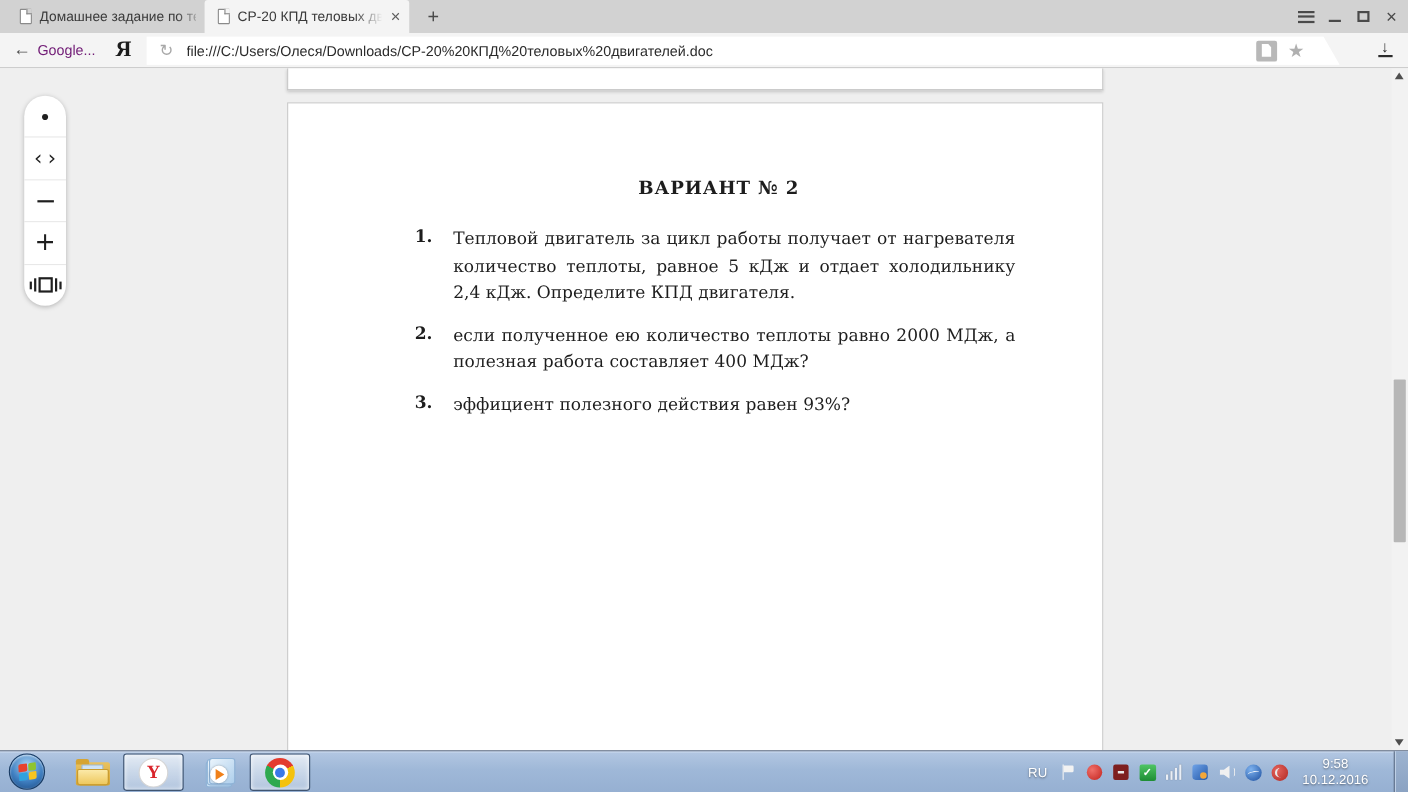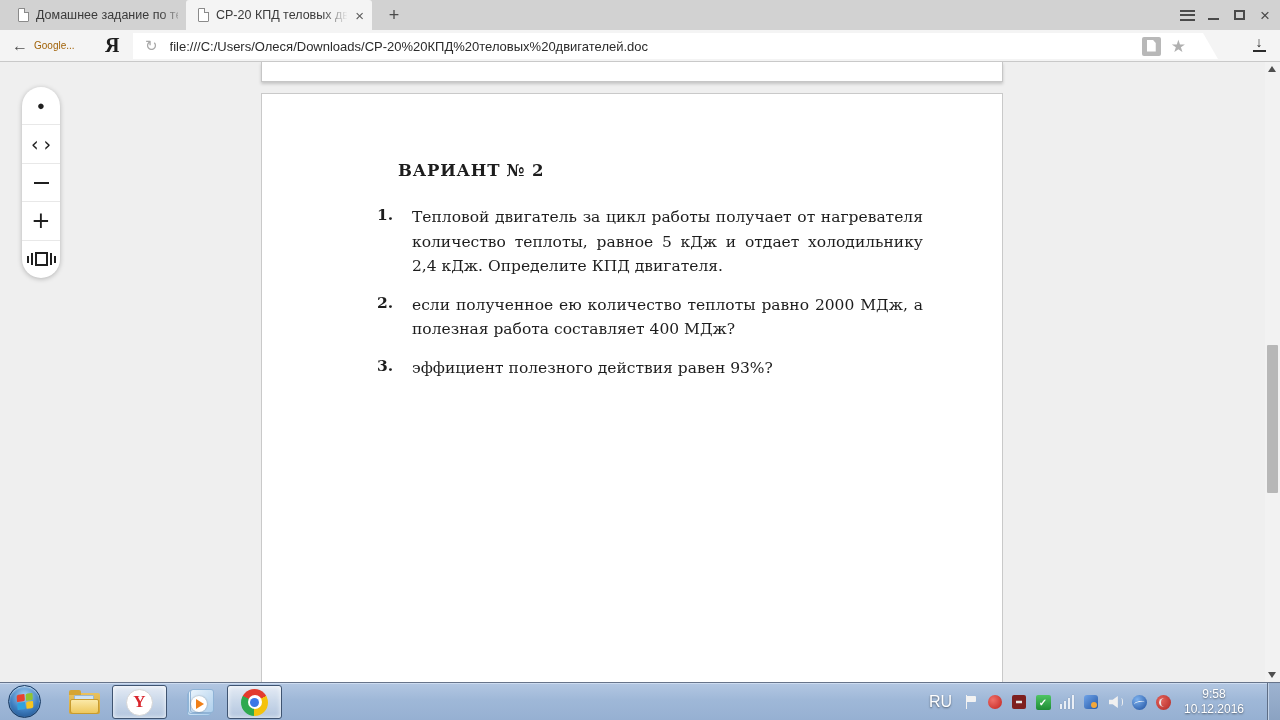--- a/index.html
+++ b/index.html
@@ -28,21 +28,21 @@
   .menu-icon { width:15px; height:11px; border-top:2px solid #4a4a4a; border-bottom:2px solid #4a4a4a; position:relative; }
   .menu-icon::after { content:""; position:absolute; left:0; top:2.5px; width:15px; height:2px; background:#4a4a4a; }
   .min-icon { width:11px; height:2px; background:#4a4a4a; margin-top:8px; }
   .max-icon { width:11px; height:10px; border:2px solid #4a4a4a; }
   .close-glyph { font-size:17px; color:#4a4a4a; line-height:1; }
 
   
   .toolbar { position:absolute; left:0; top:30px; width:1280px; height:32px; background:#f4f4f4; border-bottom:1px solid #c9c9c9; }
   .back-btn { position:absolute; left:12px; top:0; height:31px; display:flex; align-items:center; gap:6px; }
   .back-arrow { font-size:16px; color:#4f4f4f; }
-  .back-label { font-size:10px; color:#a16207; }
+  .back-label { font-size:13px; color:#701a75; }
   .ya-logo { position:absolute; left:105px; top:4px; font-family:"Liberation Serif", serif; font-weight:bold; font-size:20px; color:#1c1c1c; }
   .urlbar { position:absolute; left:133px; top:3px; width:1085px; height:26px; background:#ffffff;
             clip-path:polygon(0 0, calc(100% - 15px) 0, 100% 100%, 0 100%); display:flex; align-items:center; }
   .refresh-glyph { font-size:15px; color:#a8a8a8; margin:0 12px 0 12px; }
   .url-text { font-size:13px; color:#2b2b2b; white-space:nowrap; overflow:hidden; flex:1 1 auto; }
   .url-right { display:flex; align-items:center; gap:10px; margin-right:32px; }
   .pageicon { position:relative; width:19px; height:19px; background:#b8b8b8; border-radius:2px; }
   .pageicon::after { content:""; position:absolute; left:5px; top:3px; width:9px; height:12px; background:#fff; clip-path:polygon(0 0, 65% 0, 100% 30%, 100% 100%, 0 100%); }
   .star-glyph { font-size:17px; color:#b0b0b0; line-height:1; }
   .abp-badge { position:absolute; left:1216px; top:5px; width:22px; height:22px; background:#c70d2c; color:#fff;
@@ -51,21 +51,21 @@
   .dl-btn { position:absolute; left:1250px; top:6px; width:18px; height:20px; display:flex; flex-direction:column; align-items:center; }
   .dl-arrow { font-size:14px; font-weight:bold; color:#2b2b2b; line-height:13px; }
   .dl-base { width:13px; height:2px; background:#2b2b2b; margin-top:1px; }
 
   
   .content { position:absolute; left:0; top:62px; width:1280px; height:620px; background:#efefef; overflow:hidden; }
   .page-fragment { position:absolute; left:261px; top:0; width:742px; height:20px; background:#fff;
                    border:1px solid #c6c6c6; border-top:none; box-shadow:0 2px 3px rgba(0,0,0,0.18); }
   .page { position:absolute; left:261px; top:31px; width:742px; height:600px; background:#fff; border:1px solid #c9c9c9; }
 
-  .doc-title { position:absolute; left:150px; top:67px; width:511px; text-align:left; transform:translateX(-14px);
+  .doc-title { position:absolute; left:150px; top:67px; width:511px; text-align:center; transform:translateX(-14px);
                font-family:"DejaVu Serif", serif; font-weight:bold; font-size:16.5px; color:#1d1d1d; letter-spacing:0.8px; }
   .doc-body { position:absolute; left:150px; top:111px; width:511px; font-family:"DejaVu Serif", serif;
               font-size:15.5px; color:#1d1d1d; }
   .doc-item { position:relative; margin-bottom:14px; }
   .item-num { position:absolute; left:-35px; top:0; font-weight:bold; }
   .dline { line-height:24.5px; text-align:justify; text-align-last:justify; }
   .dline.last { text-align:left; text-align-last:left; }
 
   
   .pill { position:absolute; left:22px; top:25px; width:38px; height:191px; background:#fff; border-radius:19px;
@@ -120,21 +120,21 @@
   .wmp-circle { position:absolute; left:4px; top:7px; width:16px; height:16px; background:#fff; border-radius:50%; box-shadow:0 0 2px rgba(0,0,0,0.35); display:flex; align-items:center; justify-content:center; }
   .wmp-play { width:0; height:0; border-left:8px solid #f08019; border-top:5px solid transparent; border-bottom:5px solid transparent; margin-left:2px; }
 
   .chrome-icon { position:relative; width:27px; height:27px; border-radius:50%;
                  background:conic-gradient(from 60deg, #f4c20d 0 120deg, #2ea94f 120deg 240deg, #e33b2e 240deg 360deg); }
   .chrome-icon::before { content:""; position:absolute; left:6.5px; top:6.5px; width:14px; height:14px; background:#fff; border-radius:50%; }
   .chrome-icon::after { content:""; position:absolute; left:9px; top:9px; width:9px; height:9px; background:#3b78e7; border-radius:50%; }
 
   
   .tray { position:absolute; right:14px; top:0; height:38px; display:flex; align-items:center; gap:6px; }
-  .lang-label { font-size:16px; color:#fff; text-shadow:0 1px 2px rgba(0,0,0,0.5); margin-right:4px; }
+  .lang-label { font-size:12px; color:#fff; text-shadow:0 1px 2px rgba(0,0,0,0.5); margin-right:4px; }
   .tray-ic { width:18px; height:18px; display:flex; align-items:center; justify-content:center; position:relative; }
   .flag-shape { position:relative; width:11px; height:14px; }
   .flag-shape::before { content:""; position:absolute; left:0; top:0; width:1.5px; height:14px; background:#f2f2f2; }
   .flag-shape::after { content:""; position:absolute; left:1.5px; top:0.5px; width:9px; height:6.5px; background:#f2f2f2; border-radius:0 1px 1px 0; }
   .ic-red-badge { width:14px; height:14px; border-radius:50%; background:radial-gradient(circle at 35% 35%, #f0706a, #c2221d); }
   .ic-plug { width:14px; height:14px; border-radius:2px; background:#7e1f1f; position:relative; }
   .ic-plug::after { content:""; position:absolute; left:4px; top:4px; width:6px; height:6px; background:#e8e8e8; clip-path:polygon(0 30%, 100% 30%, 100% 70%, 0 70%); }
   .ic-green-check { width:15px; height:15px; border-radius:2px; background:linear-gradient(#4fc564,#1e8d34); color:#fff; font-size:10px; font-weight:bold; display:flex; align-items:center; justify-content:center; }
   .ic-bars { display:flex; align-items:flex-end; gap:1.5px; height:14px; }
   .ic-bars span { width:2.5px; background:#e9eef5; box-shadow:0 0 1px rgba(0,0,0,0.4); }

